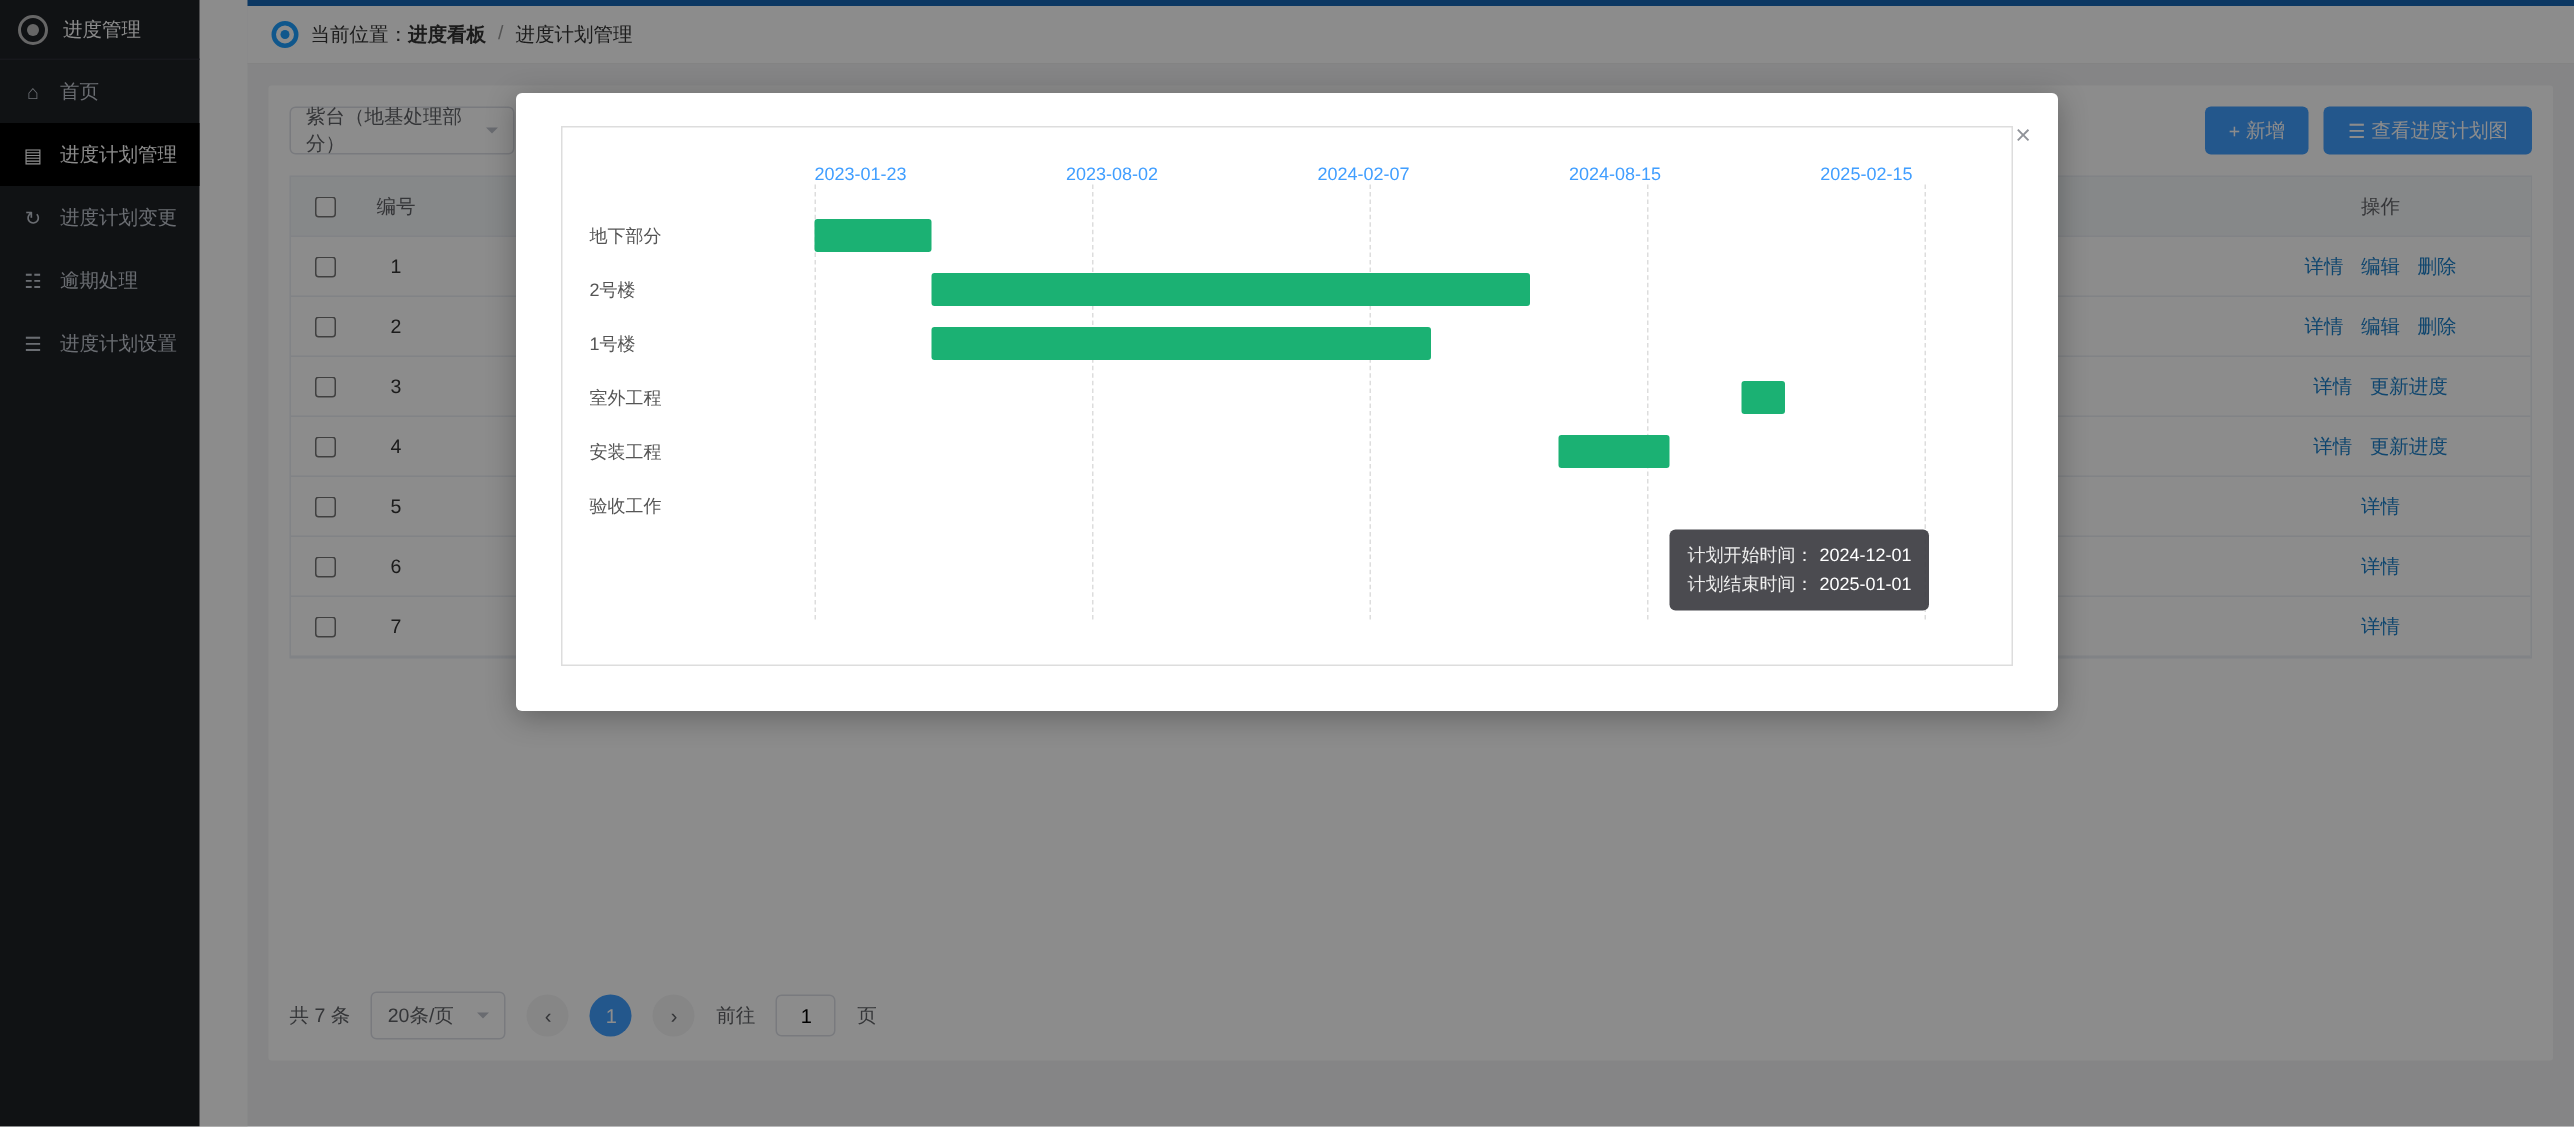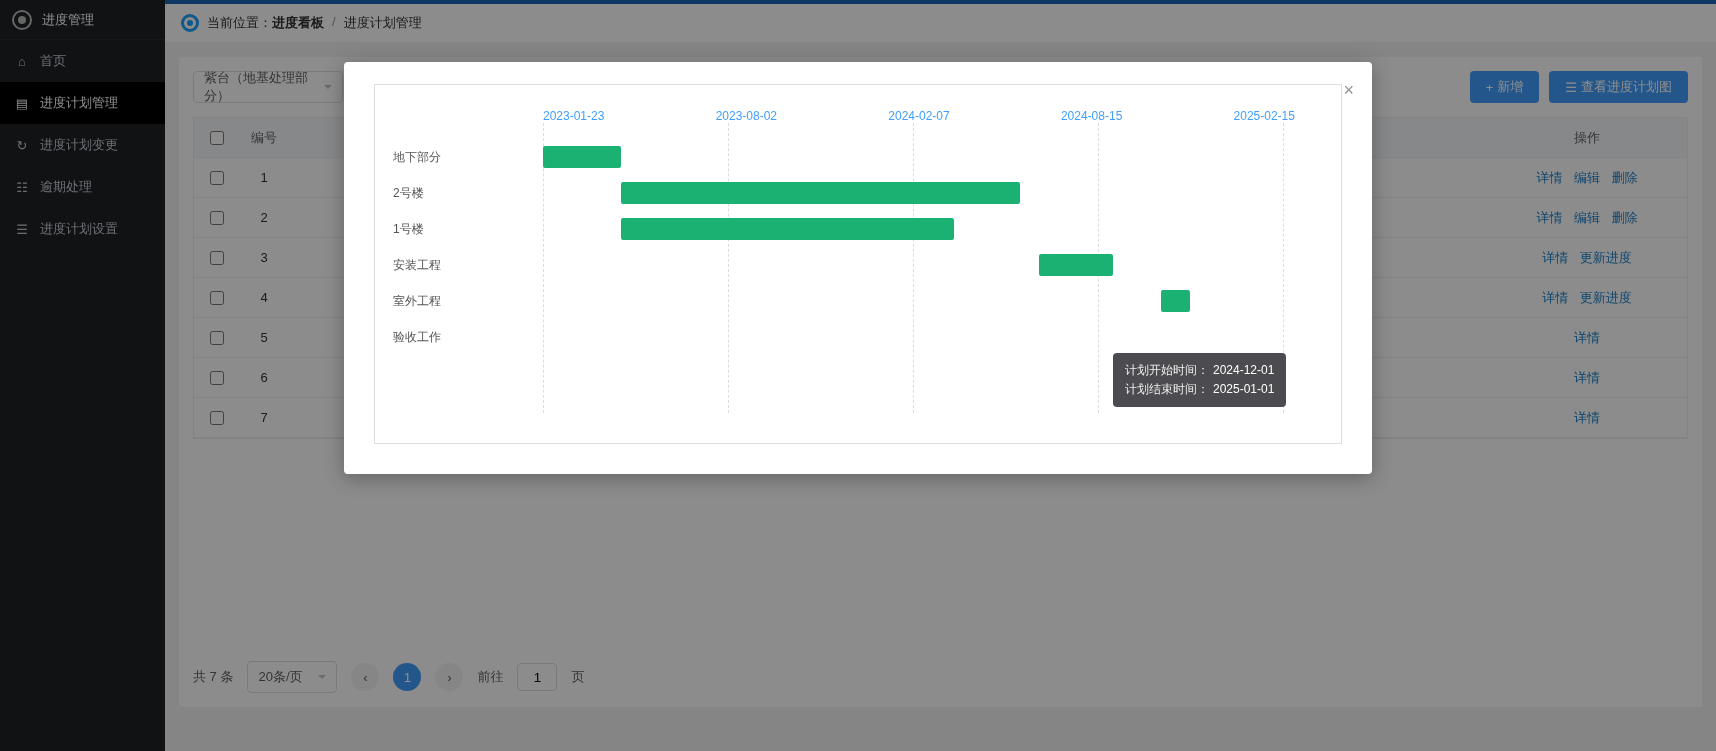--- a/index.html
+++ b/index.html
@@ -1,19 +1,19 @@
 <!DOCTYPE html>
 <html><head>
   <meta charset="utf-8">
   <style>
     * { box-sizing: border-box; margin: 0; padding: 0; }
     body { font-family: "Microsoft YaHei", Arial, sans-serif; font-size: 13px; color: #333; background: #fff; overflow: hidden; width: 1716px; height: 751px; position: relative; }
     
     
-    .sidebar { position: absolute; left: 0; top: 0; width: 165px; height: 751px; background: #1e2126; color: #b8bcc4; }
+    .sidebar { position: absolute; left: 0; top: 0; width: 133px; height: 751px; background: #1e2126; color: #b8bcc4; }
     .sidebar-header { display: flex; align-items: center; padding: 8px 12px; height: 40px; border-bottom: 1px solid #2a2d33; color: #fff; }
     .sidebar-header .logo { width: 20px; height: 20px; border: 2px solid #bbb; border-radius: 50%; display: inline-flex; align-items: center; justify-content: center; margin-right: 10px; }
     .sidebar-header .logo::after { content: ""; width: 8px; height: 8px; background: #bbb; border-radius: 50%; }
     .sidebar-item { display: flex; align-items: center; padding: 12px 14px; cursor: pointer; color: #c2c7cf; }
     .sidebar-item.active { background: #000; color: #fff; }
     .sidebar-item .icon { width: 16px; height: 16px; margin-right: 10px; display: inline-flex; align-items: center; justify-content: center; }
     
     
     .main { position: absolute; left: 165px; top: 0; right: 0; bottom: 0; background: #f2f3f5; }
     .top-strip { height: 4px; background: #1766b5; }
@@ -51,21 +51,21 @@
     
     
     .overlay { position: absolute; inset: 0; background: rgba(0,0,0,0.45); z-index: 100; display: flex; align-items: flex-start; justify-content: center; padding-top: 62px; }
     .modal { width: 1028px; background: #fff; border-radius: 4px; box-shadow: 0 4px 20px rgba(0,0,0,0.3); position: relative; padding: 22px 30px 30px; }
     .modal-close { position: absolute; top: 18px; right: 18px; cursor: pointer; color: #909399; font-size: 18px; }
     .modal-title { text-align: center; font-size: 16px; font-weight: bold; color: #409eff; margin-bottom: 40px; }
     .chart-box { border: 1px solid #ddd; padding: 24px 18px 30px; position: relative; height: 360px; }
     
     
     .gantt { position: relative; height: 100%; }
-    .gantt-xlabels { position: absolute; top: 0; left: 150px; right: 28px; display: flex; justify-content: space-between; color: #409eff; font-size: 12px; }
+    .gantt-xlabels { position: absolute; top: 0; left: 150px; right: 48px; display: flex; justify-content: space-between; color: #409eff; font-size: 12px; }
     .gantt-rows-wrap { position: absolute; top: 30px; left: 0; right: 40px; bottom: 0; }
     .gantt-row { position: relative; height: 36px; display: flex; align-items: center; }
     .gantt-ylabel { width: 150px; padding-right: 14px; color: #555; font-size: 12px; }
     .gantt-track { flex: 1; position: relative; height: 100%; }
     .gantt-bar { position: absolute; top: 50%; transform: translateY(-50%); height: 22px; background: #1bb173; border-radius: 2px; }
     .gantt-grid { position: absolute; left: 150px; right: 40px; top: 0; bottom: 0; pointer-events: none; }
     .gantt-gridline { position: absolute; top: 14px; bottom: 0; width: 0; border-left: 1px dashed #ddd; }
     
     
     .tooltip { position: absolute; background: rgba(60,60,65,0.92); color: #eee; padding: 8px 12px; border-radius: 4px; font-size: 12px; line-height: 1.6; z-index: 10; }
@@ -267,29 +267,29 @@
                 <div class="gantt-bar" style="left:10.5%; width:54%;"></div>
               </div>
             </div>
             <div class="gantt-row">
               <div class="gantt-ylabel">1号楼</div>
               <div class="gantt-track">
                 <div class="gantt-bar" style="left:10.5%; width:45%;"></div>
               </div>
             </div>
             <div class="gantt-row">
+              <div class="gantt-ylabel">室外工程</div>
+              <div class="gantt-track">
+                <div class="gantt-bar" style="left:83.5%; width:4%;"></div>
+              </div>
+            </div>
+            <div class="gantt-row">
               <div class="gantt-ylabel">安装工程</div>
               <div class="gantt-track">
                 <div class="gantt-bar" style="left:67%; width:10%;"></div>
-              </div>
-            </div>
-            <div class="gantt-row">
-              <div class="gantt-ylabel">室外工程</div>
-              <div class="gantt-track">
-                <div class="gantt-bar" style="left:83.5%; width:4%;"></div>
               </div>
             </div>
             <div class="gantt-row">
               <div class="gantt-ylabel">验收工作</div>
               <div class="gantt-track">
                 <div class="gantt-bar" style="left:97%; width:0%;"></div>
               </div>
             </div>
           </div>
         <div class="tooltip" style="left:720px; top:244px;">

